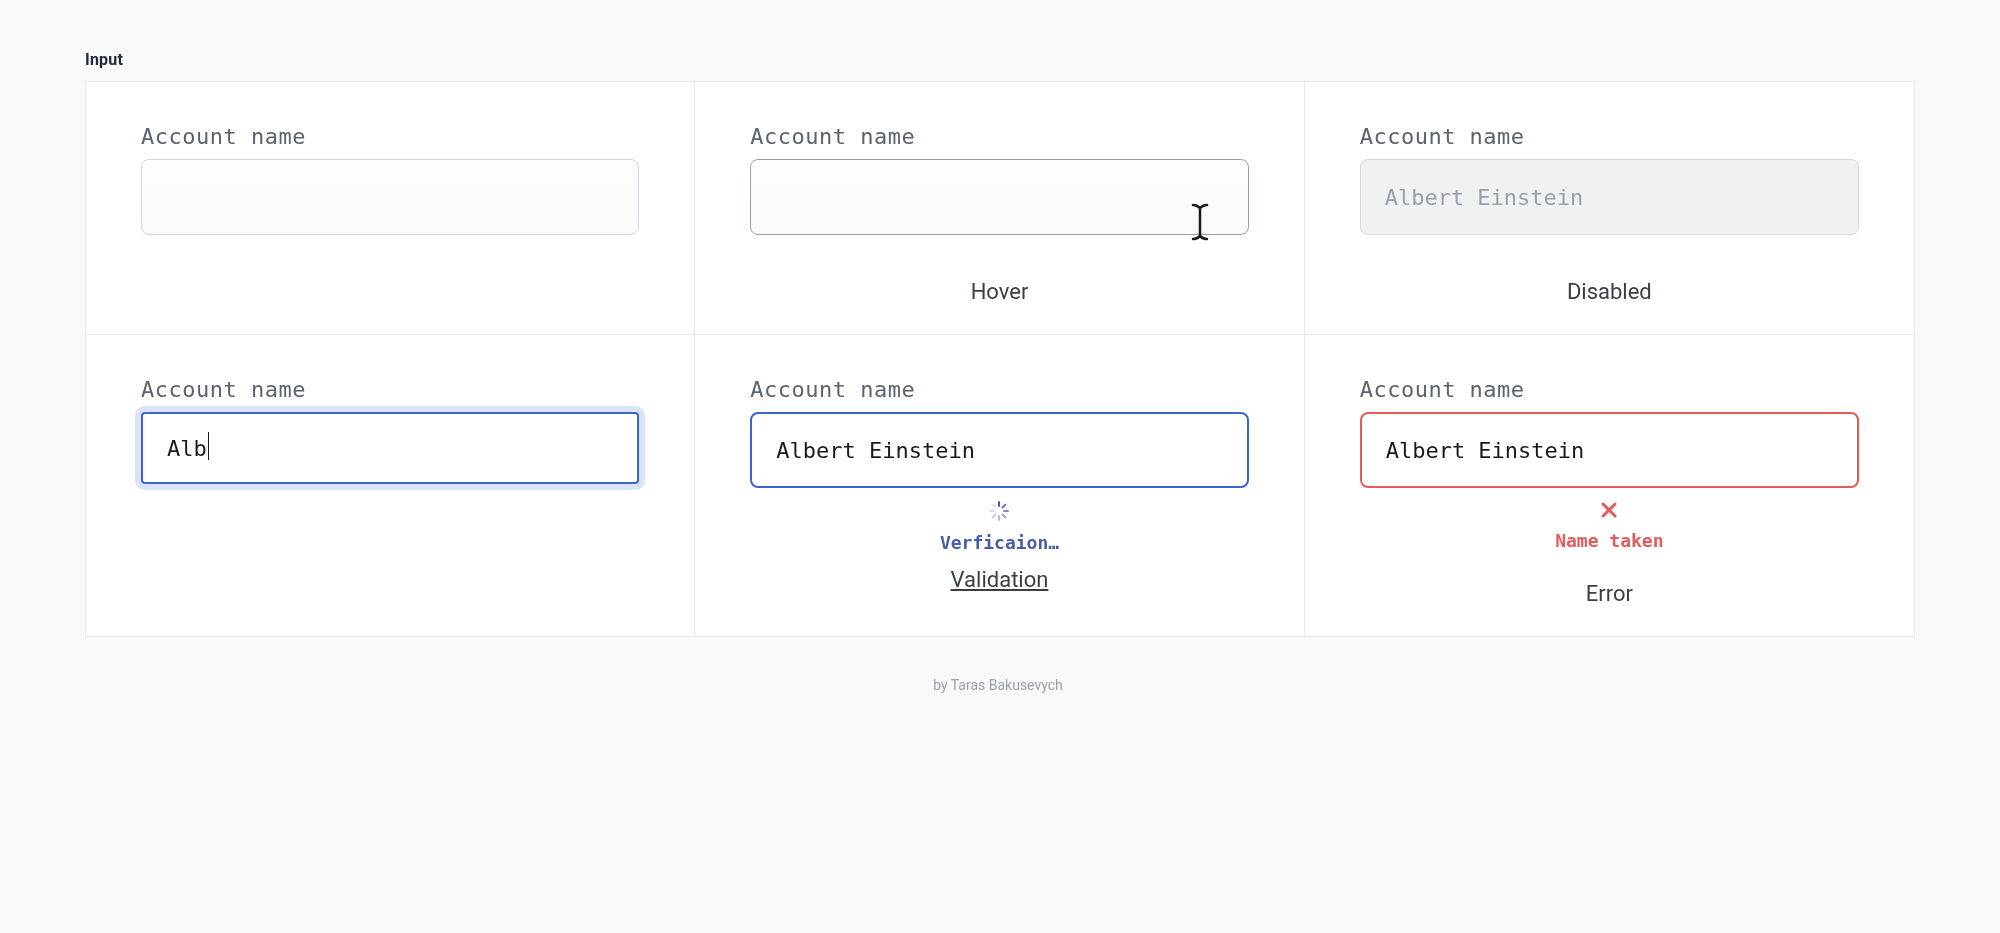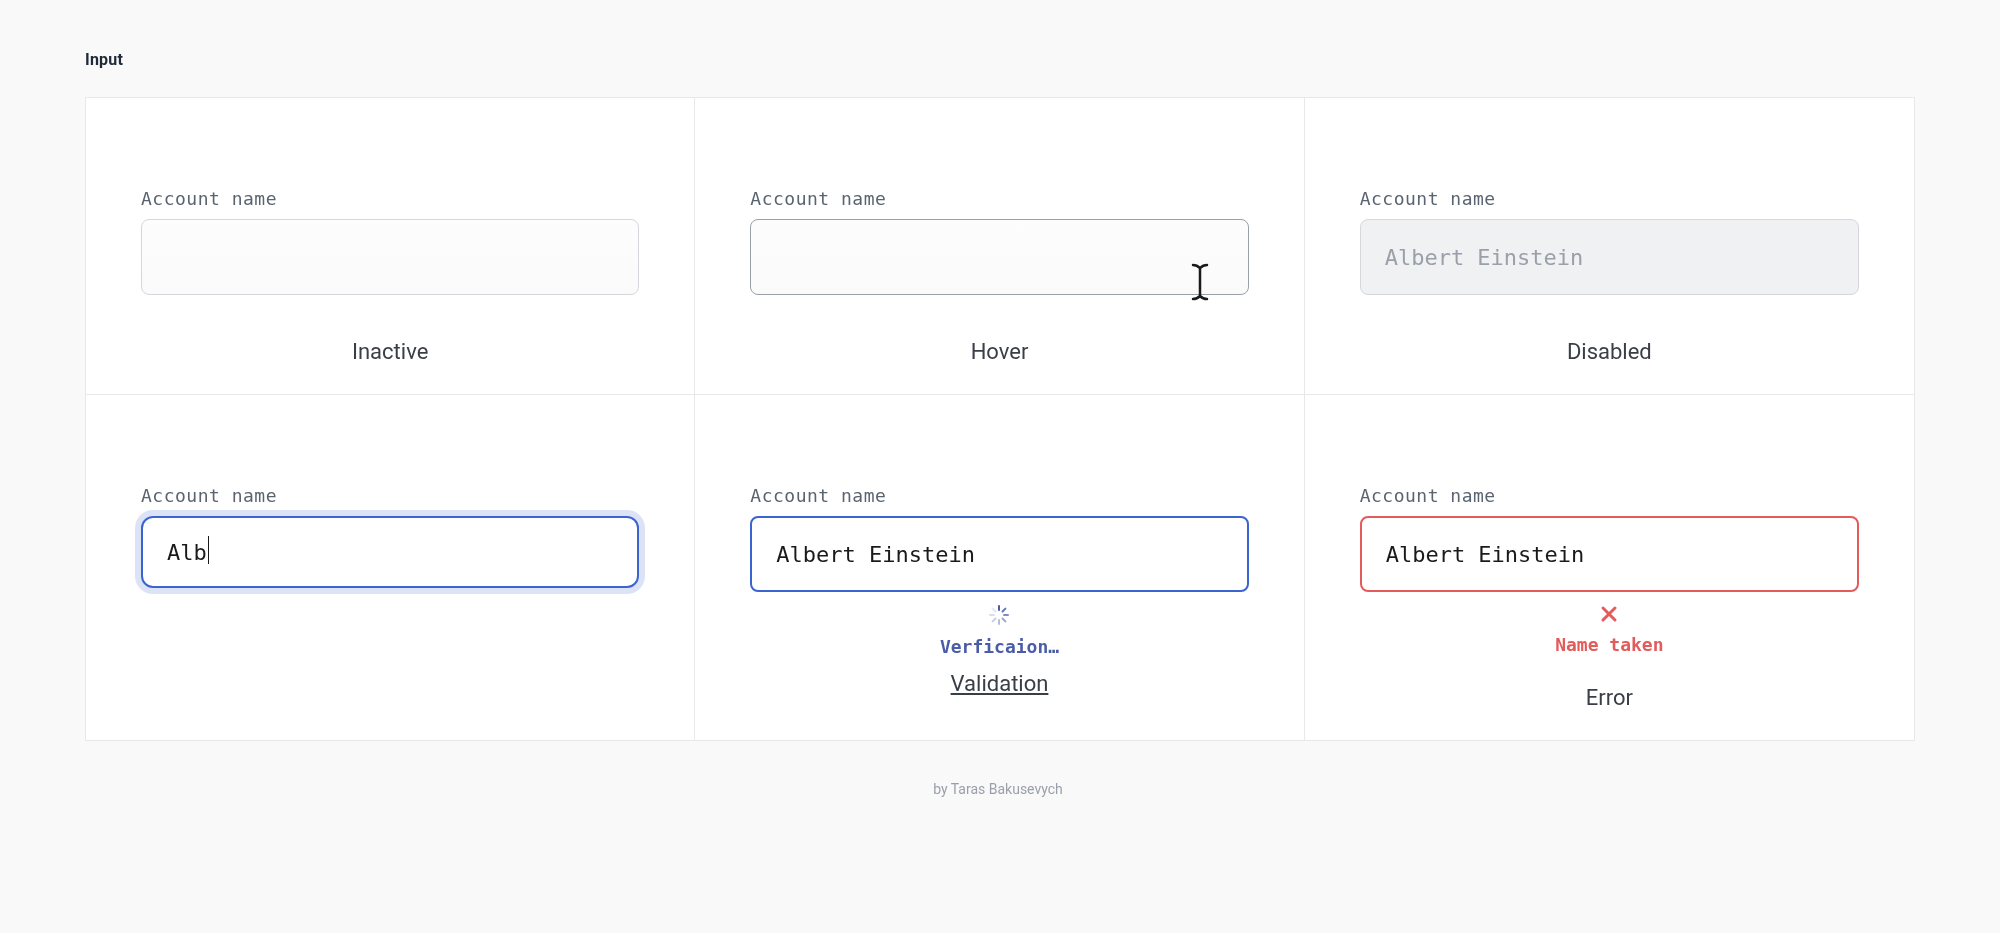--- a/index.html
+++ b/index.html
@@ -7,21 +7,21 @@
       margin: 0;
       padding: 0;
     }
     body {
       font-family: -apple-system, BlinkMacSystemFont, "Segoe UI", Roboto, Helvetica, Arial, sans-serif;
       background: #f9f9f9;
       padding: 50px 85px;
       color: #1a1a1a;
     }
     .header-section {
-      margin-bottom: 28px;
+      margin-bottom: 12px;
     }
     .overline {
       font-size: 16px;
       font-weight: 700;
       color: #1e2a3a;
       letter-spacing: 0.2px;
     }
     .title {
       font-size: 38px;
       font-weight: 400;
@@ -43,26 +43,25 @@
       flex-direction: column;
       position: relative;
     }
     .cell:nth-child(3n) {
       border-right: none;
     }
     .cell:nth-child(n+4) {
       border-bottom: none;
     }
     .field-label {
-      font-size: 18px;
+      font-size: 22px;
       color: #5a6370;
       font-family: ui-monospace, "SF Mono", Menlo, Consolas, monospace;
       letter-spacing: 0.5px;
       margin-bottom: 10px;
-      margin-top: 48px;
     }
     .input-wrapper {
       position: relative;
       margin-bottom: 14px;
     }
     .text-input {
       width: 100%;
       height: 76px;
       border: 1.5px solid #d5d7dd;
       border-radius: 8px;
@@ -100,21 +99,21 @@
       height: 28px;
       background: #1a1a1a;
       vertical-align: middle;
       margin-left: 1px;
       position: relative;
       top: -2px;
     }
     .input-display {
       width: 100%;
       height: 72px;
-      border-radius: 12px;
+      border-radius: 4px;
       font-size: 22px;
       padding: 0 24px;
       font-family: ui-monospace, "SF Mono", Menlo, Consolas, monospace;
       color: #1a1a1a;
       display: flex;
       align-items: center;
       outline: none;
     }
     .state-label {
       text-align: center;
@@ -177,21 +176,20 @@
   <div class="overline">Input</div>
 </div>
 
 <div class="grid">
 
   <div class="cell">
     <div class="field-label">Account name</div>
     <div class="input-wrapper">
       <input type="text" class="text-input" value="" style="">
     </div>
-    <div class="state-label">Inactive</div>
   </div>
 
   <div class="cell">
     <div class="field-label">Account name</div>
     <div class="input-wrapper">
       <input type="text" class="text-input hover" value="" style="">
       <span class="cursor-ibeam">
         <svg width="18" height="38" viewBox="0 0 18 38">
           <path d="M 2 2 Q 6 2 9 5 Q 12 2 16 2 M 9 5 L 9 33 M 2 36 Q 6 36 9 33 Q 12 36 16 36" stroke="#1a1a1a" stroke-width="2.5" fill="none" stroke-linecap="round"></path>
         </svg>

